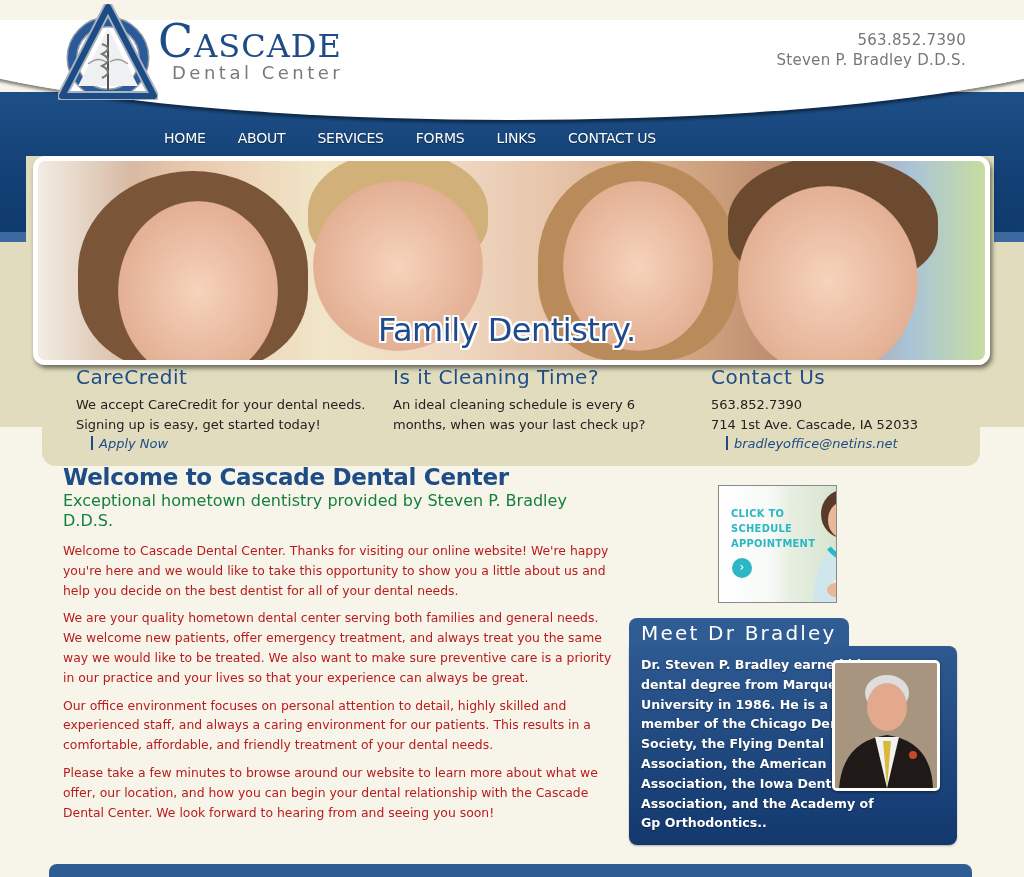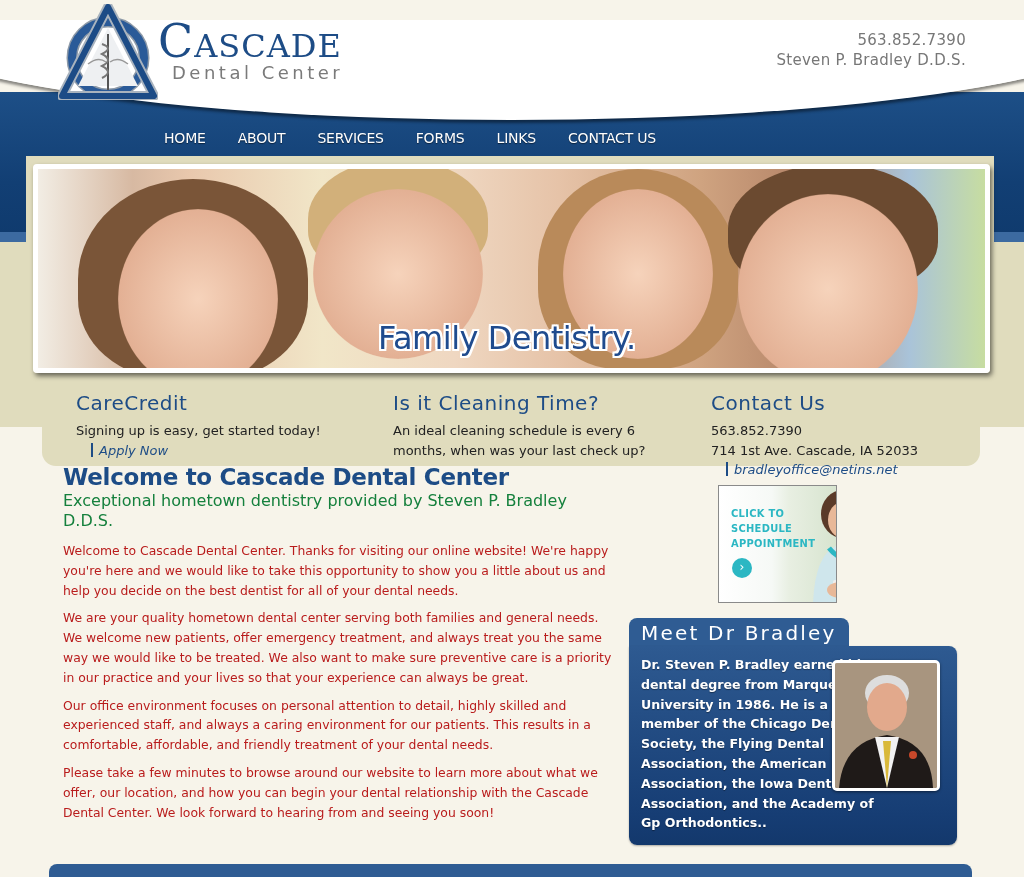--- a/index.html
+++ b/index.html
@@ -22,30 +22,30 @@
   .brand-name { font-family: "DejaVu Serif", serif; color: #1d4c86; font-size: 46px; line-height: 46px; letter-spacing: 1px; font-variant: small-caps; }
   .brand-sub { font-family: "DejaVu Sans", sans-serif; color: #7a7a7a; font-size: 18px; letter-spacing: 3.5px; margin-left: 14px; margin-top: -2px; }
 
   .header-contact { position: absolute; right: 58px; top: 30px; text-align: right; color: #777; font-size: 15px; line-height: 20px; letter-spacing: .3px; }
 
   
   .nav { position: absolute; left: 148px; top: 130px; display: flex; }
   .nav-item { color: #fff; font-size: 14px; padding: 0 16px; letter-spacing: -.2px; text-shadow: 0 1px 1px rgba(0,0,0,.5); cursor: pointer; }
 
   
-  .hero { position: absolute; left: 33px; top: 164px; width: 957px; height: 209px; border: 5px solid #fff; border-radius: 4px;
+  .hero { position: absolute; left: 33px; top: 156px; width: 957px; height: 209px; border: 5px solid #fff; border-radius: 12px;
     box-shadow: 2px 3px 5px rgba(0,0,0,.55); overflow: hidden;
     background: linear-gradient(90deg, #f2ede4 0%, #d7b9a2 10%, #e9c8ad 16%, #f1e6c8 30%, #efd7c1 44%, #e6c3a8 55%, #cfa380 70%, #b7876a 80%, #a9c3d9 92%, #c7dda1 100%); }
   .face { position: absolute; border-radius: 50%; background: radial-gradient(#f6d3bb, #e3b094 70%, rgba(227,176,148,0) 72%); }
   .hair { position: absolute; border-radius: 50% 50% 40% 40%; }
   .hero-caption { position: absolute; left: 340px; top: 150px; font-family: "DejaVu Sans", sans-serif; font-size: 32px; color: #1f4b8e; letter-spacing: -.5px;
     text-shadow: -2px -2px 0 #fff, 2px -2px 0 #fff, -2px 2px 0 #fff, 2px 2px 0 #fff, 0 2px 0 #fff, 0 -2px 0 #fff, 2px 0 0 #fff, -2px 0 0 #fff; }
 
   
-  .info-col { position: absolute; top: 391px; width: 310px; }
+  .info-col { position: absolute; top: 365px; width: 310px; }
   .info-title { font-size: 20px; color: #1d4c86; letter-spacing: .5px; line-height: 24px; margin-bottom: 6px; }
   .info-text { font-size: 13px; color: #222; line-height: 19.5px; }
   .info-link { font-size: 13px; color: #1d4c86; font-style: italic; line-height: 19px; display: block; cursor: pointer; padding-left: 15px; }
   .info-link::before { content: ""; display: inline-block; width: 2px; height: 14px; background: #1d4c86; margin-right: 6px; vertical-align: -2px; }
 
   
   .main { position: absolute; left: 63px; top: 463px; width: 550px; }
   .main-title { font-size: 23px; color: #1d4c86; letter-spacing: -.3px; line-height: 28px; }
   .main-subtitle { font-size: 16px; color: #15803d; line-height: 20px; margin-bottom: 10px; }
   .main p { font-size: 12.4px; color: #b91c1c; line-height: 19.8px; margin-bottom: 8px; }
@@ -117,20 +117,21 @@
   <div class="face" style="left:275px;top:20px;width:170px;height:170px;"></div>
   <div class="hair" style="left:500px;top:0;width:200px;height:200px;background:#b98a5a;"></div>
   <div class="face" style="left:525px;top:20px;width:150px;height:170px;"></div>
   <div class="hair" style="left:690px;top:-5px;width:210px;height:130px;background:#6b4a30;"></div>
   <div class="face" style="left:700px;top:25px;width:180px;height:190px;"></div>
   <div class="hero-caption">Family Dentistry.</div>
 </div>
 
 <div class="info-col" style="left:76px;">
   <div class="info-title">CareCredit</div>
+  <div class="info-text">We accept CareCredit for your dental needs.</div>
   <div class="info-text">Signing up is easy, get started today!</div>
   <a class="info-link">Apply Now</a>
 </div>
 <div class="info-col" style="left:393px;">
   <div class="info-title">Is it Cleaning Time?</div>
   <div class="info-text">An ideal cleaning schedule is every 6</div>
   <div class="info-text">months, when was your last check up?</div>
 </div>
 <div class="info-col" style="left:711px;">
   <div class="info-title">Contact Us</div>

